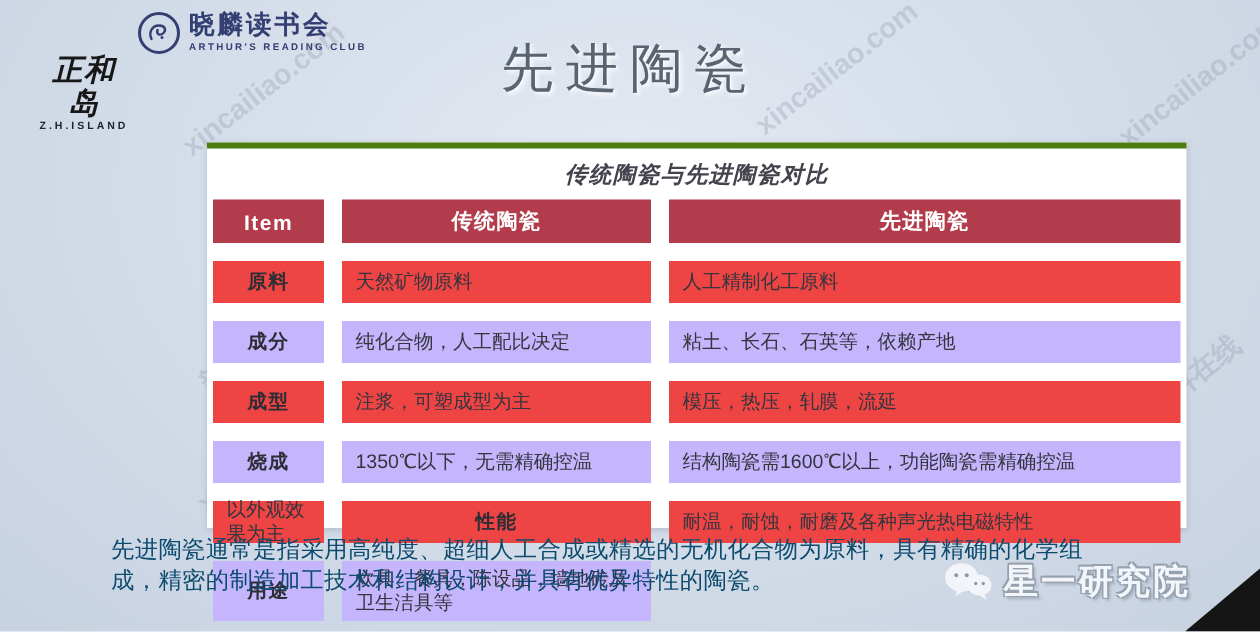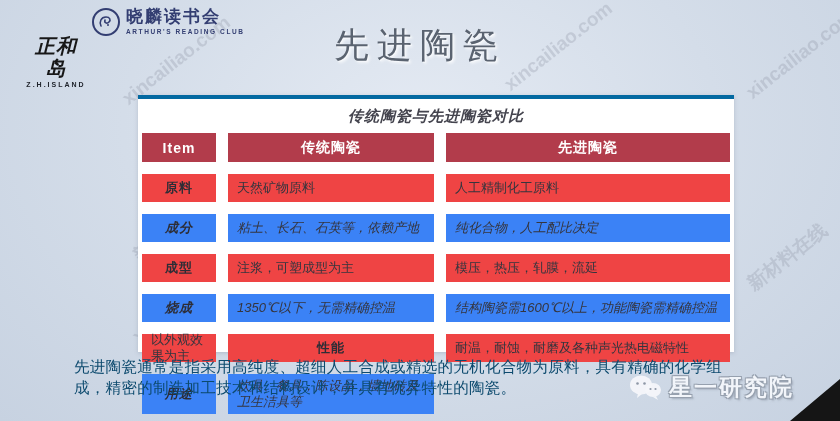--- a/index.html
+++ b/index.html
@@ -20,35 +20,35 @@
   .club-text .cn{font-size:17px;font-weight:bold;letter-spacing:2px;line-height:18px;}
   .club-text .en{font-size:6.5px;font-weight:bold;letter-spacing:1.6px;margin-top:2px;}
   
   .page-title{position:absolute;left:0;right:0;top:22px;text-align:center;
     font-family:"Liberation Serif",serif;font-size:35px;color:#5a6370;letter-spacing:8px;
     text-shadow:1px 1px 0 #f6f8fb,2px 2px 3px rgba(255,255,255,.8);}
   
   .wm{position:absolute;transform:rotate(-38deg);transform-origin:left top;
     font-size:19px;font-weight:bold;color:rgba(146,153,168,.32);white-space:nowrap;pointer-events:none;}
   
-  .card{position:absolute;left:138px;top:95px;width:596px;height:257px;background:#ffffff;
-    border-top:4px solid #0369a1;box-sizing:border-box;box-shadow:0 1px 4px rgba(90,100,120,.25);}
+  .card{position:absolute;left:138px;top:95px;width:653px;height:257px;background:#ffffff;
+    border-top:4px solid #4d7c0f;box-sizing:border-box;box-shadow:0 1px 4px rgba(90,100,120,.25);}
   .card-title{margin-top:8px;text-align:center;font-weight:bold;font-style:italic;
     font-size:15px;color:#44444e;letter-spacing:1px;}
   .tbl{position:absolute;left:4px;right:4px;top:34px;display:grid;
     grid-template-columns:74px 206px 1fr;
     grid-template-rows:29px 28px 28px 28px 28px 28px 40px;
     gap:12px;background:transparent;}
   .cell{display:flex;align-items:center;font-size:13px;color:#35353e;box-sizing:border-box;}
   .cell.head{background:#b23c4b;color:#ffffff;font-weight:bold;font-size:14px;
     justify-content:center;letter-spacing:1px;}
   .cell.item{justify-content:center;font-weight:bold;color:#2d2d36;letter-spacing:1px;}
   .cell.body{padding:0 9px;line-height:1.25;}
   .r-dark{background:#ef4444;}
-  .r-light{background:#3b82f6;font-style:italic;}
+  .r-light{background:#c4b5fd;}
   
   .desc{position:absolute;left:74px;top:356px;width:648px;font-size:15.5px;line-height:1.38;
     color:#0c4a6e;font-weight:500;letter-spacing:.3px;text-align:justify;}
   
   .brand{position:absolute;right:46px;top:372px;display:flex;align-items:center;gap:7px;}
   .wechat-icon svg{display:block;}
   .brand-name{font-size:23px;font-weight:bold;letter-spacing:2px;color:#f2f5fa;
     text-shadow:-1px -1px 0 #96a0ae,1px -1px 0 #96a0ae,-1px 1px 0 #96a0ae,1px 1px 0 #96a0ae,2px 2px 2px rgba(120,130,145,.5);}
   
   .corner{position:absolute;right:0;bottom:0;width:0;height:0;
@@ -91,22 +91,22 @@
 
     <div class="cell head">Item</div>
     <div class="cell head">传统陶瓷</div>
     <div class="cell head">先进陶瓷</div>
 
     <div class="cell item r-dark">原料</div>
     <div class="cell body r-dark">天然矿物原料</div>
     <div class="cell body r-dark">人工精制化工原料</div>
 
     <div class="cell item r-light">成分</div>
+    <div class="cell body r-light">纯化合物，人工配比决定</div>
     <div class="cell body r-light">粘土、长石、石英等，依赖产地</div>
-    <div class="cell body r-light">纯化合物，人工配比决定</div>
 
     <div class="cell item r-dark">成型</div>
     <div class="cell body r-dark">注浆，可塑成型为主</div>
     <div class="cell body r-dark">模压，热压，轧膜，流延</div>
 
     <div class="cell item r-light">烧成</div>
     <div class="cell body r-light">1350℃以下，无需精确控温</div>
     <div class="cell body r-light">结构陶瓷需1600℃以上，功能陶瓷需精确控温</div>
 
     <div class="cell body r-dark">以外观效果为主</div>

